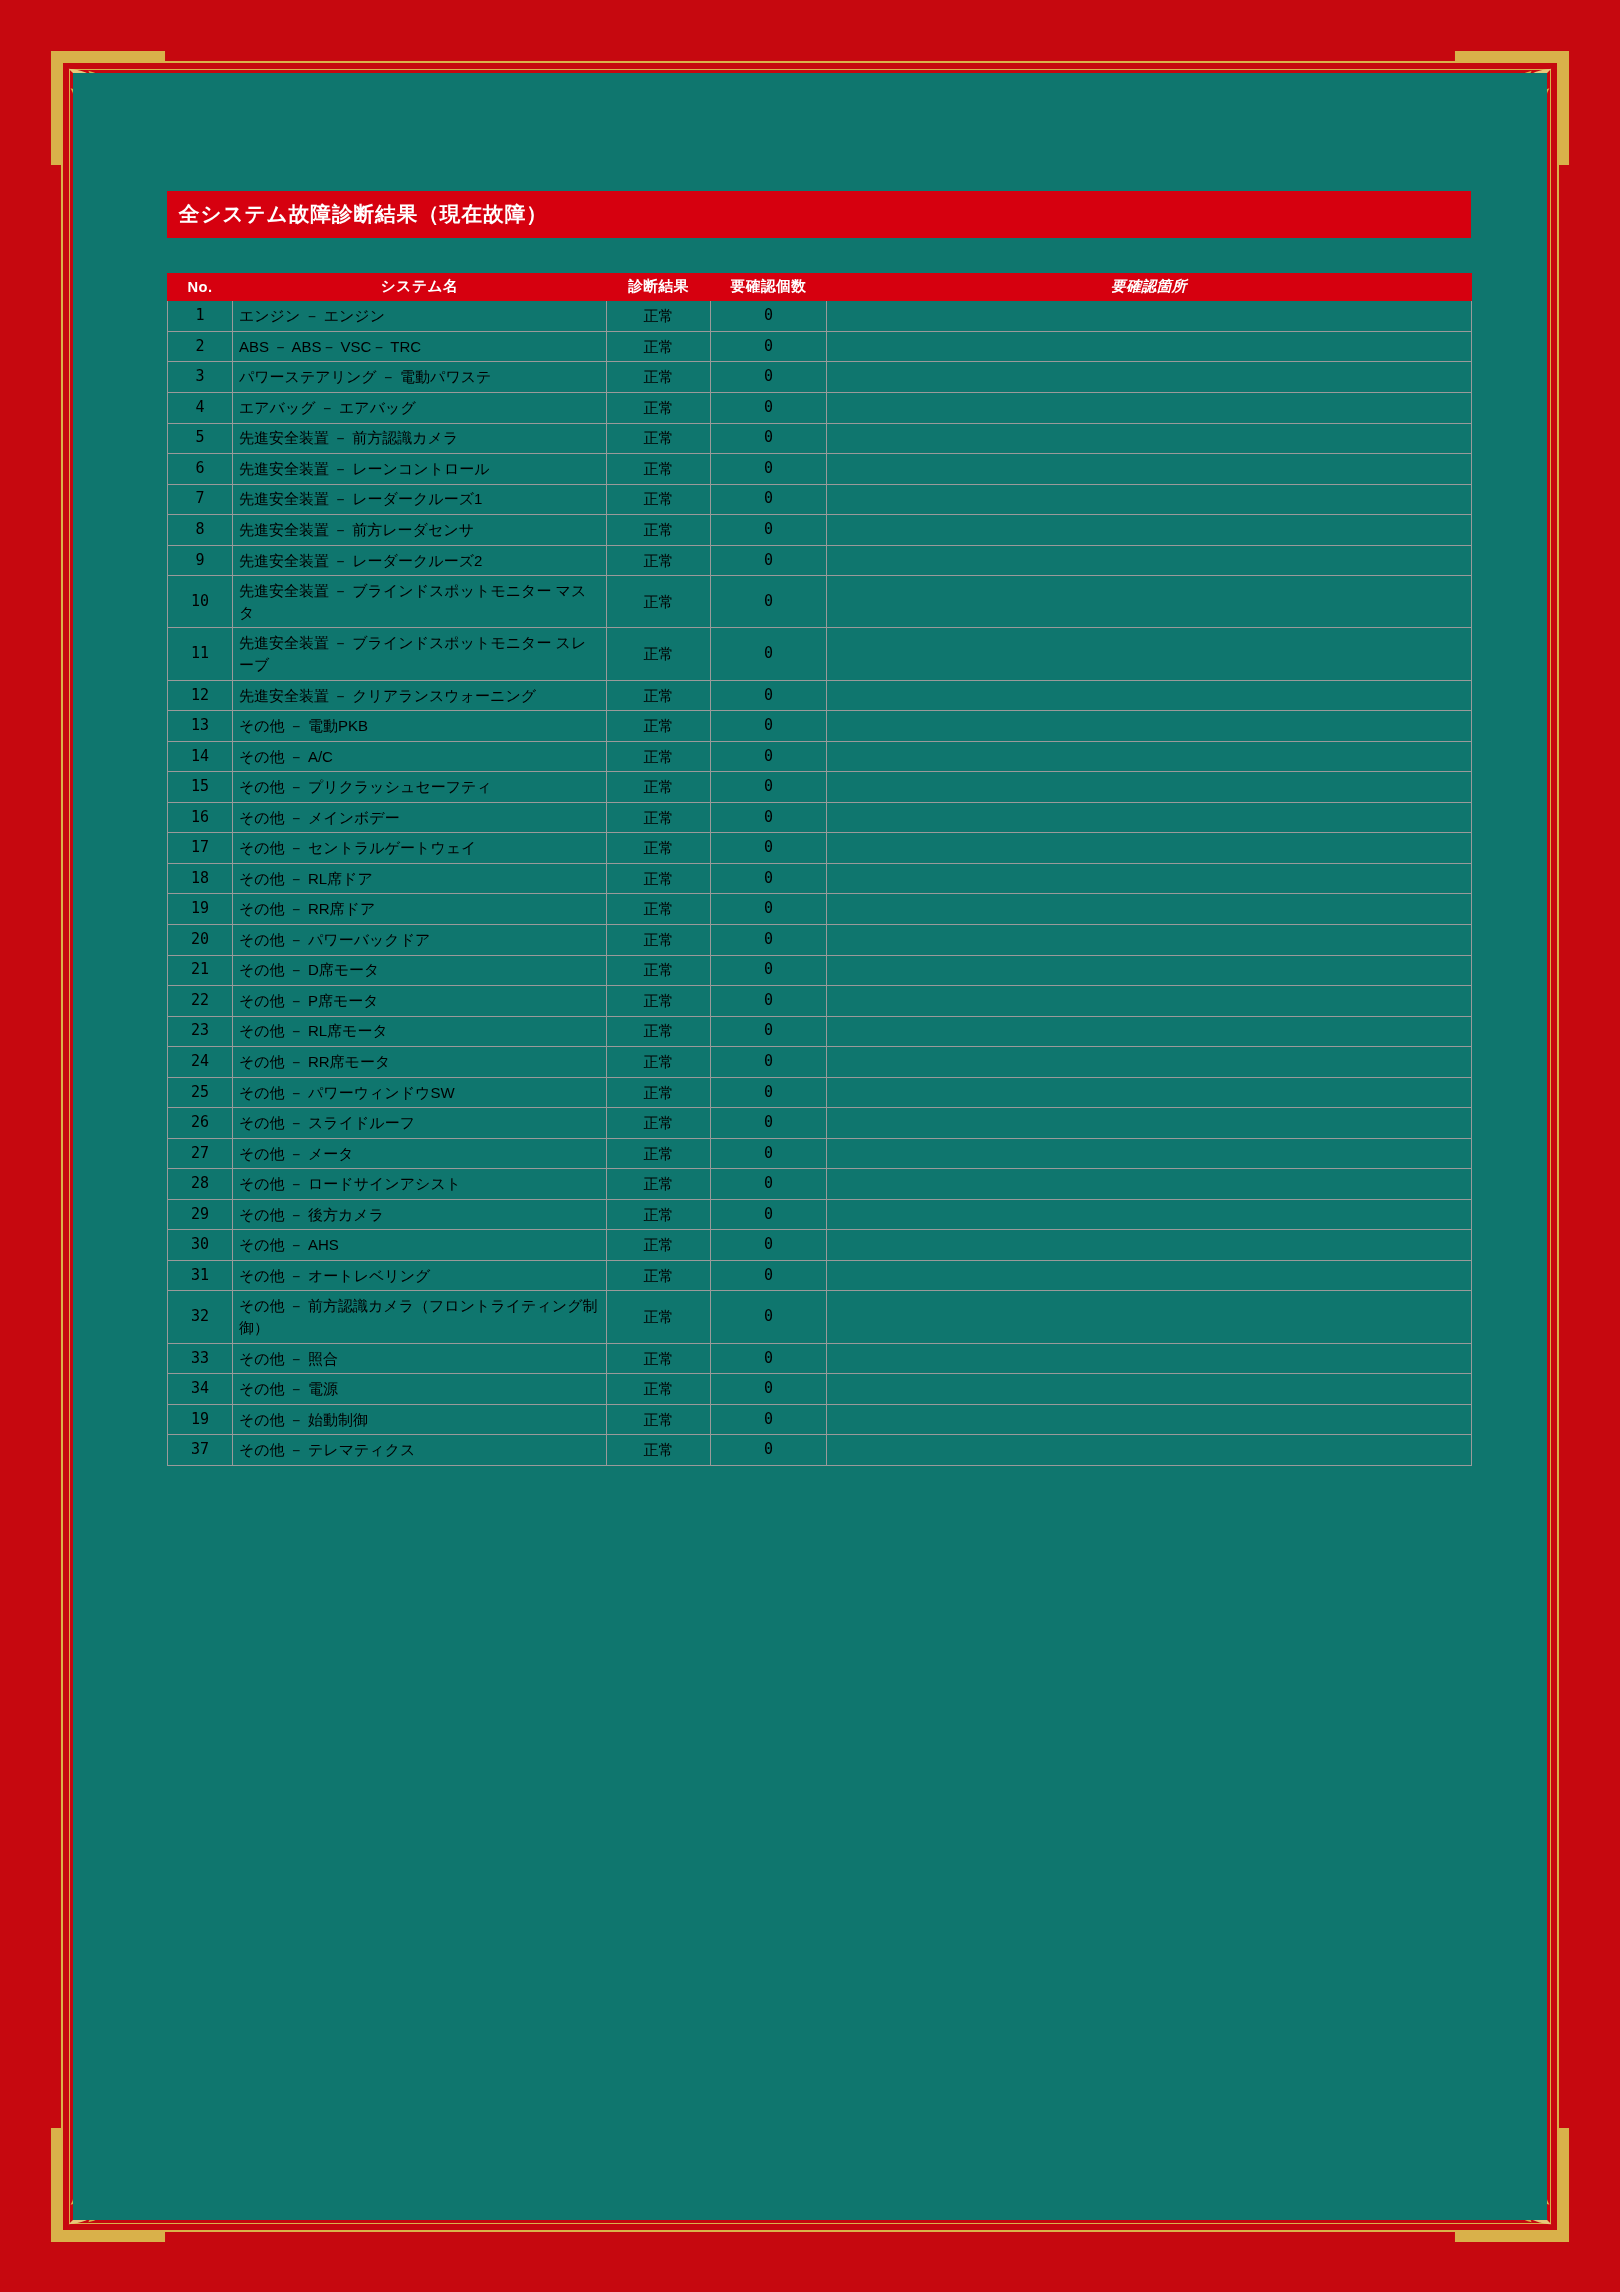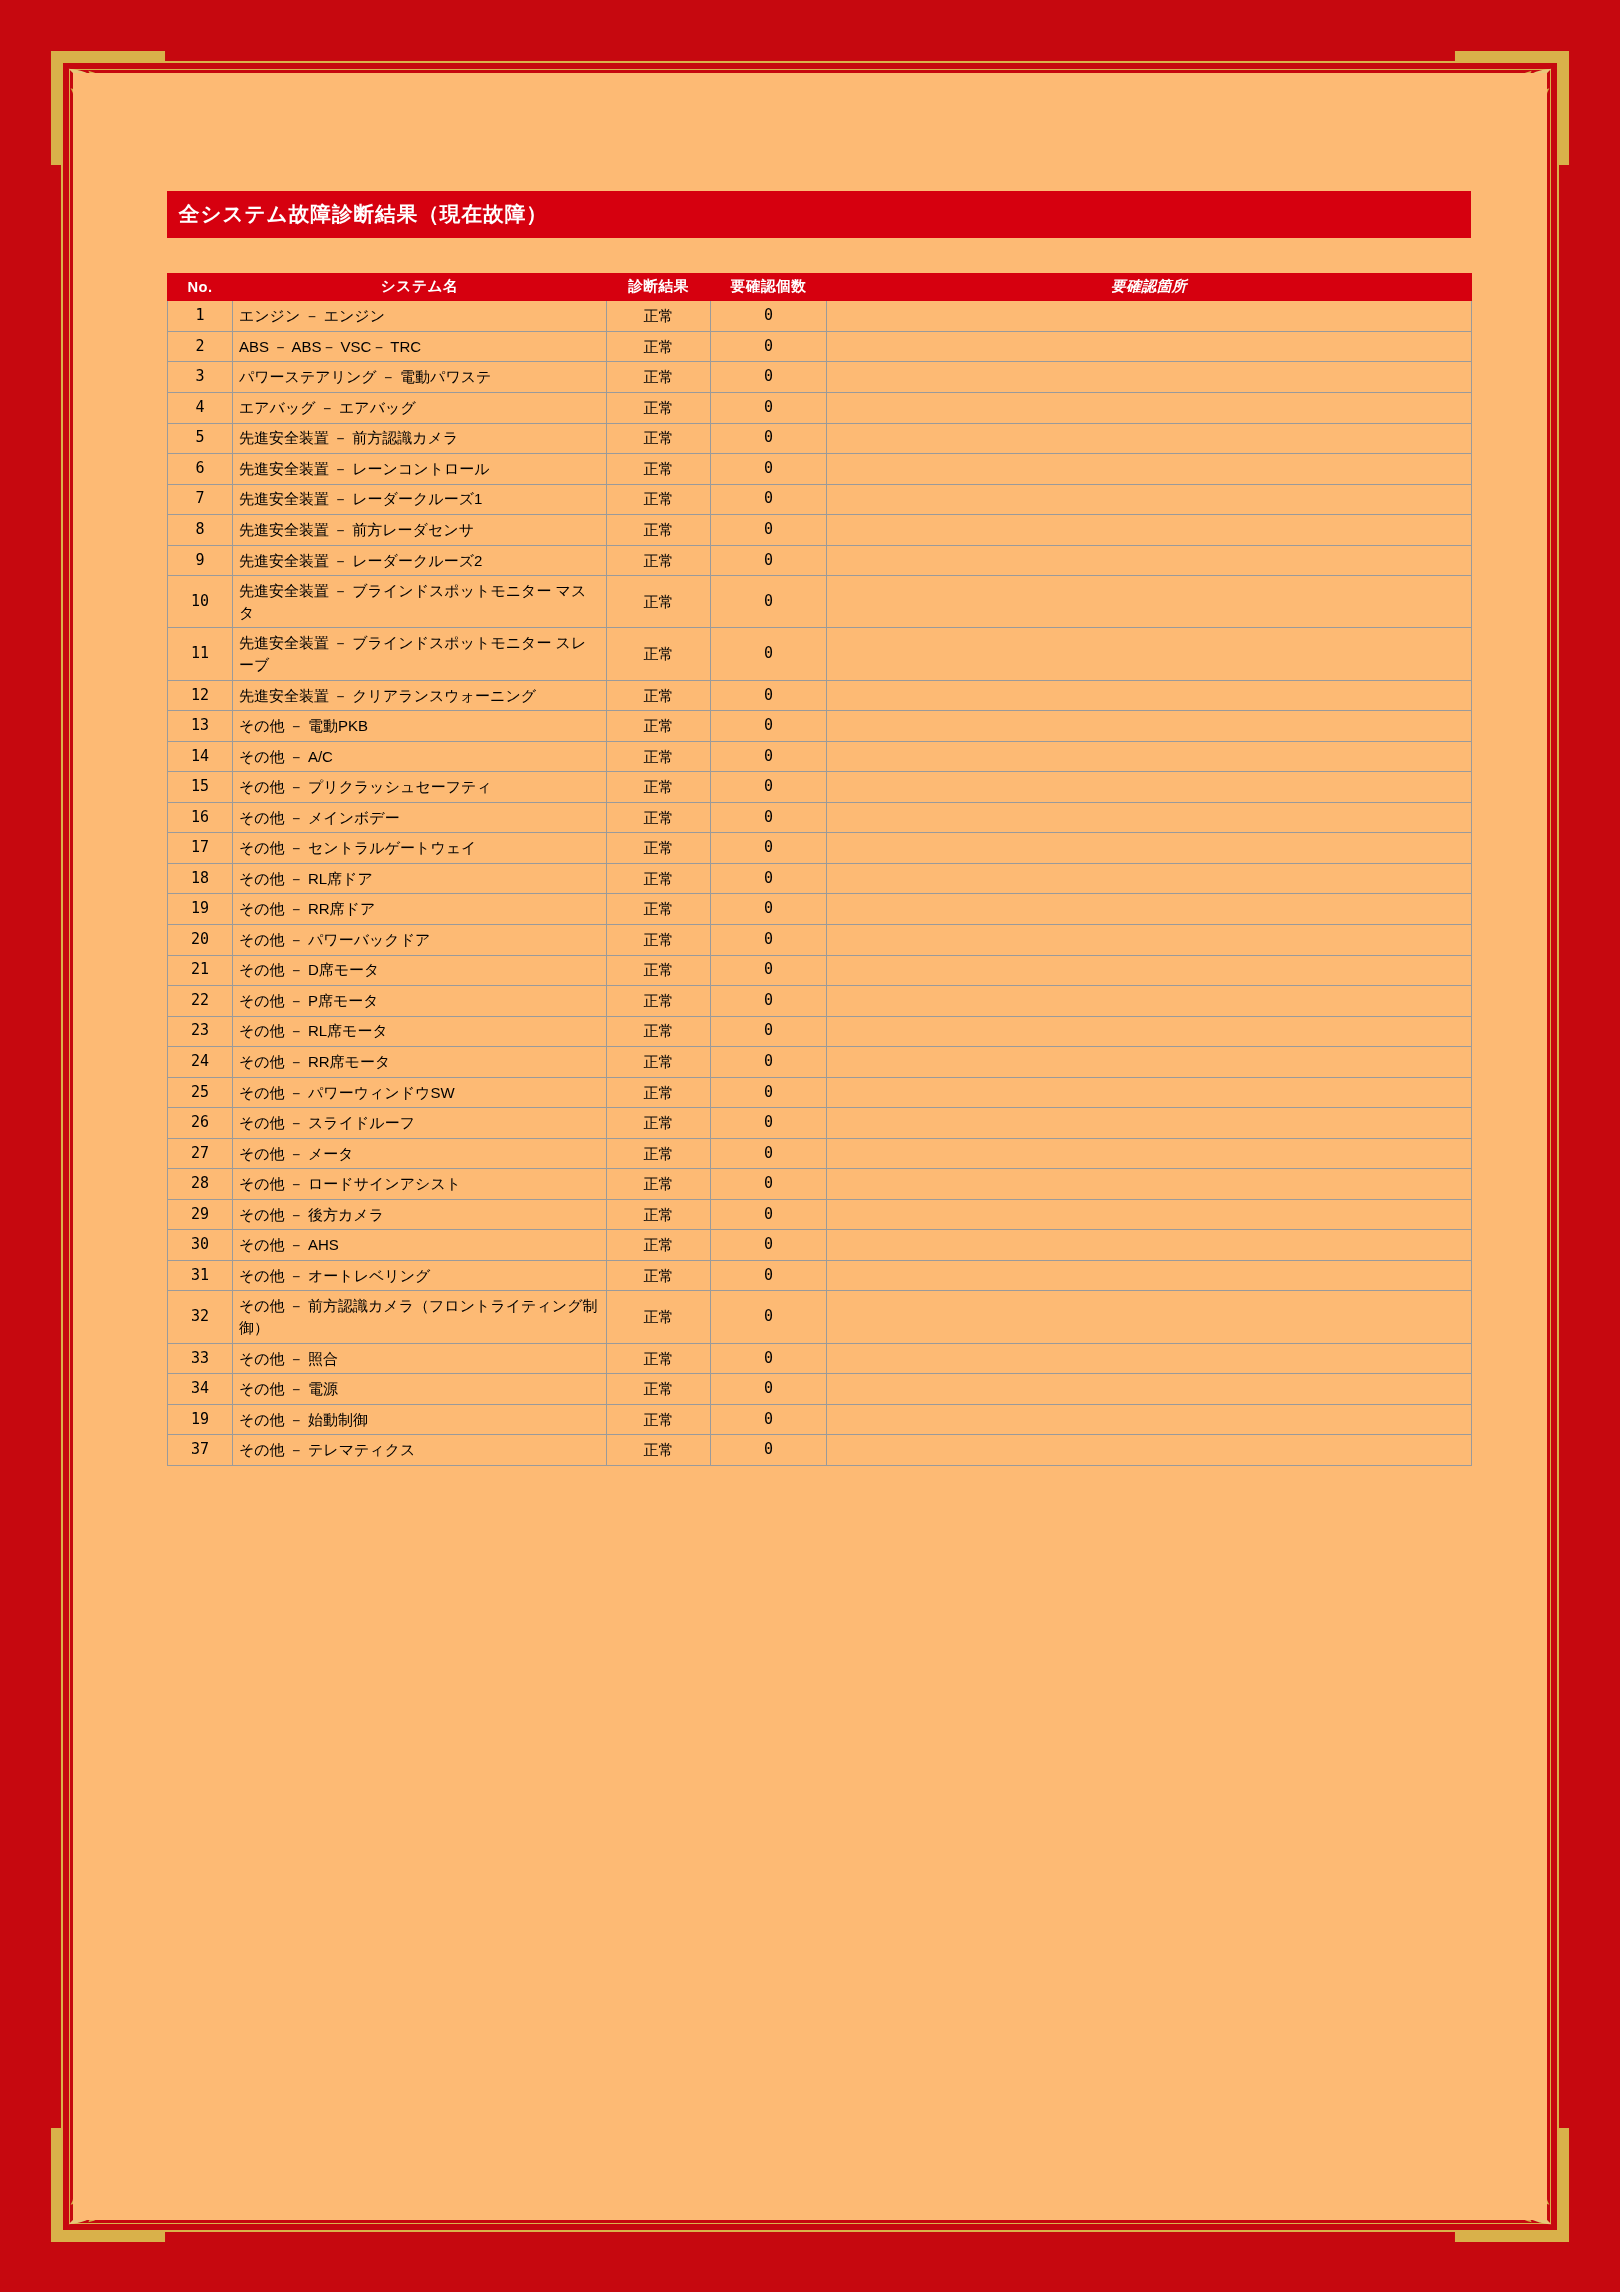--- a/index.html
+++ b/index.html
@@ -30,21 +30,21 @@
   }
   .gold-inner {
     position: absolute;
     left: 69px; top: 69px; right: 69px; bottom: 69px;
     border: 1px solid #d9b14a;
     box-sizing: border-box;
   }
   .paper {
     position: absolute;
     left: 73px; top: 73px; right: 73px; bottom: 73px;
-    background: #fdba74;
+    background: #0f766e;
     box-sizing: border-box;
   }
   
   .corner {
     position: absolute;
     width: 118px;
     height: 118px;
     pointer-events: none;
   }
   .corner.tl { left: 49px;  top: 49px; }

